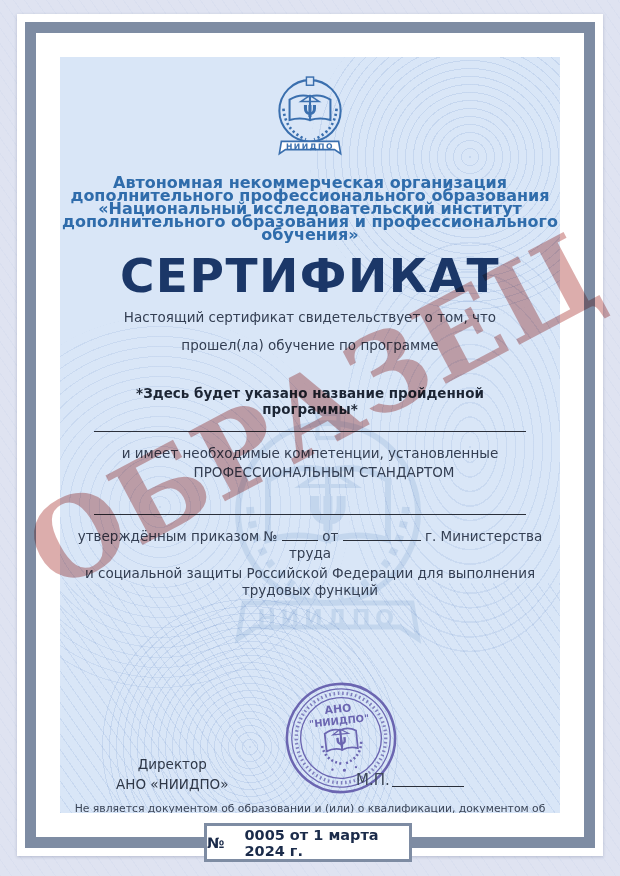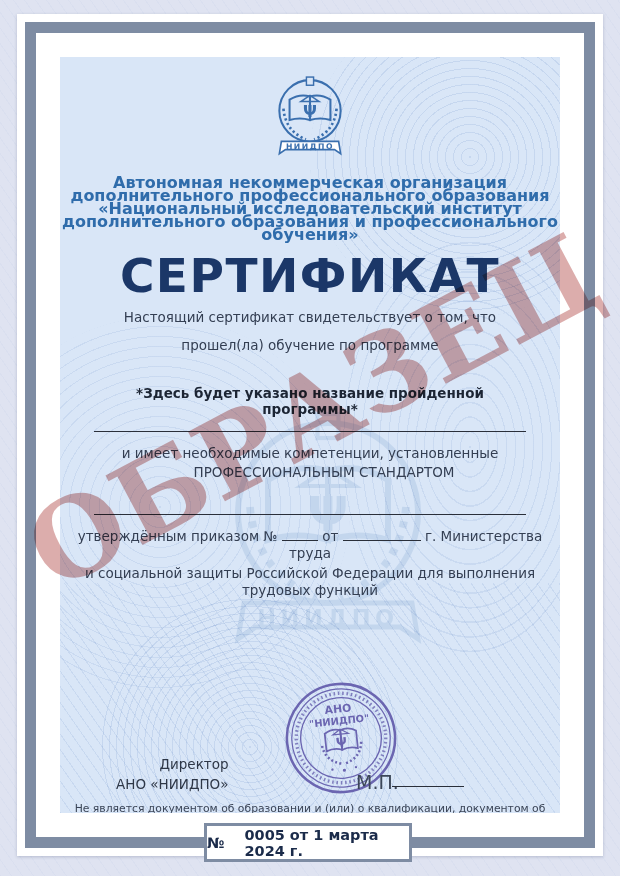--- a/index.html
+++ b/index.html
@@ -66,23 +66,23 @@
   .competence2{margin-top:2px;padding-left:28px;}
   .blank-rule{margin-top:33px;}
   .order1{margin-top:13px;}
   .order2{margin-top:3px;}
   .blank{display:inline-block;border-bottom:1.4px solid #2a2f3a;height:12px;vertical-align:baseline;}
   .blank-sm{width:36px;}
   .blank-lg{width:78px;}
   .functions{margin-top:21px;font-size:13.5px;font-weight:bold;color:#1b2433;line-height:17px;}
   .seal{position:absolute;left:222px;top:622px;width:118px;height:118px;
     transform:rotate(-6deg);opacity:.88;z-index:3;}
-  .director{position:absolute;left:56px;top:697px;text-align:right;font-size:13.5px;
+  .director{position:absolute;left:56px;top:697px;text-align:center;font-size:13.5px;
     color:#2e3747;line-height:20px;z-index:4;}
-  .mp{position:absolute;left:296px;top:714px;font-size:19px;color:#3c4658;z-index:4;}
+  .mp{position:absolute;left:296px;top:714px;font-size:15px;color:#3c4658;z-index:4;}
   .sig-line{position:absolute;left:332px;top:729px;width:72px;border-bottom:1.6px solid #2a2f3a;z-index:4;}
   .footnote{position:absolute;left:0;right:0;top:743px;font-size:10.8px;color:#3a4456;
     line-height:17px;text-align:center;z-index:4;}
   .number-box{
     position:absolute;left:204px;top:823px;width:202px;height:33px;
     background:#ffffff;border:3px solid #7e8ca3;z-index:7;
     display:flex;align-items:center;justify-content:center;gap:20px;
     font-size:14.5px;font-weight:bold;color:#1b2b4a;
   }
   svg text{font-family:"DejaVu Sans", sans-serif;}

